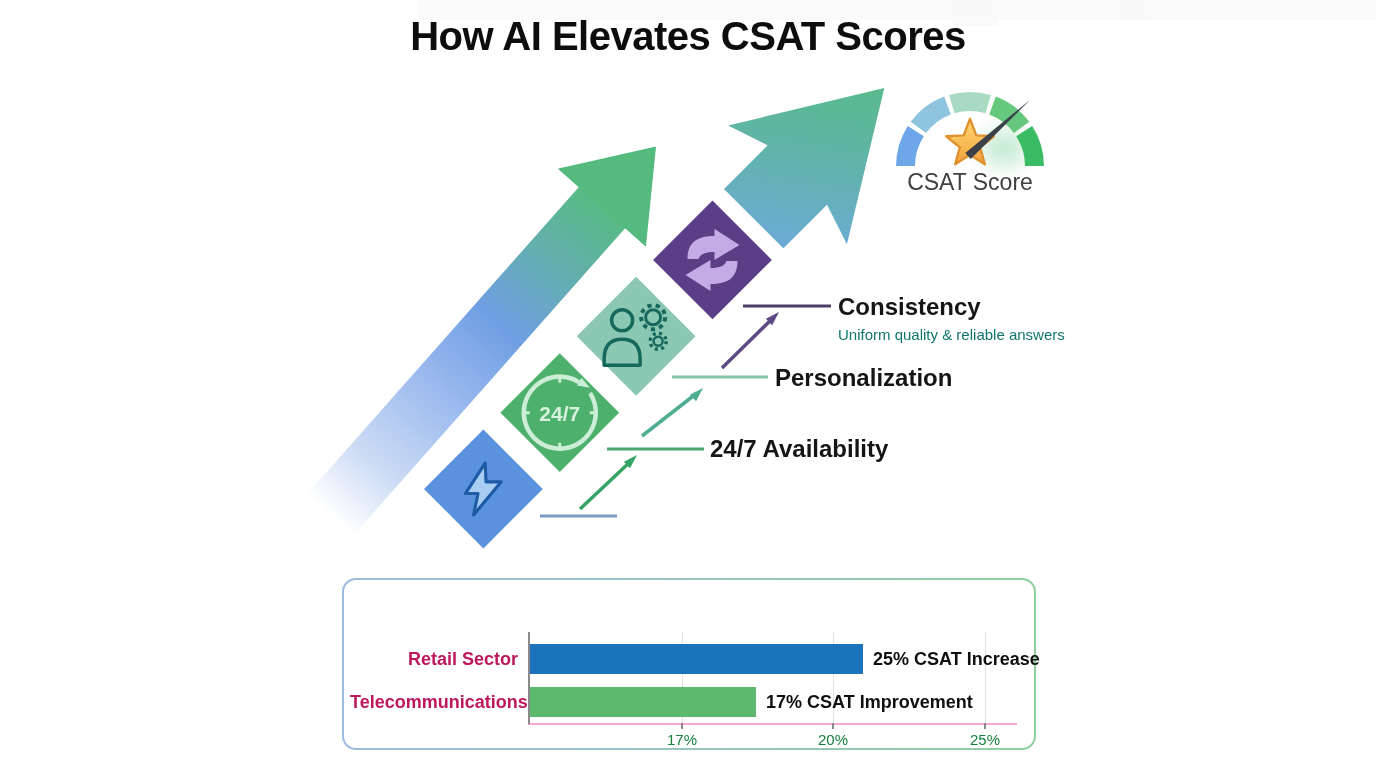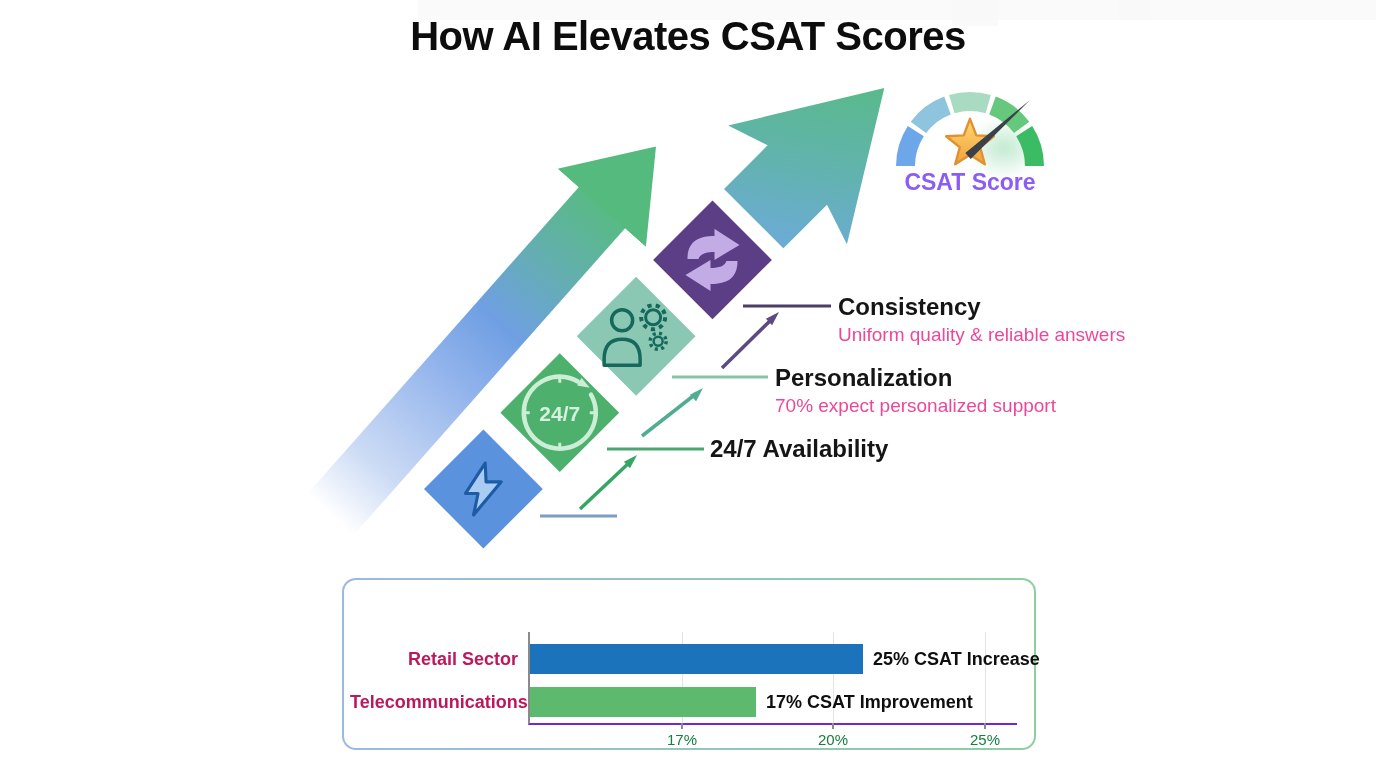--- a/index.html
+++ b/index.html
@@ -31,39 +31,39 @@
   #big-head{position:absolute;left:424px;top:-58px;width:185px;height:200px;
      background:linear-gradient(55deg,#6fa9e0 5%,#60b4a8 50%,#55bd7a 95%);
      clip-path:polygon(0 29%,33.5% 29%,26% 8%,100% 50%,26% 92%,33.5% 71%,0 71%);}
 
   
   #connectors{position:absolute;left:0;top:0;width:1376px;height:768px;z-index:3;pointer-events:none;}
 
   
   .step-label{position:absolute;z-index:4;}
   .step-title{font-size:24px;font-weight:bold;color:#151515;line-height:27px;}
-  .step-sub{font-size:19px;color:#ec4899;line-height:23px;margin-top:3px;}
+  .step-sub{font-size:15px;color:#0f766e;line-height:23px;margin-top:3px;}
 
   
   #gauge-glow{position:absolute;left:952px;top:106px;width:104px;height:84px;z-index:3;
      background:radial-gradient(closest-side,rgba(112,205,146,.45),rgba(112,205,146,0) 72%);
      filter:blur(5px);}
   #star-svg{position:absolute;left:940px;top:114px;z-index:4;}
   #gauge-svg{position:absolute;left:892px;top:88px;z-index:5;}
   #gauge-label{position:absolute;left:880px;top:169px;width:180px;text-align:center;
-     font-size:23px;font-weight:bold;color:#8b5cf6;z-index:6;}
+     font-size:23px;font-weight:normal;color:#404040;z-index:6;}
 
   
   #panel-wrap{position:absolute;left:342px;top:578px;width:694px;height:172px;border-radius:14px;
      background:linear-gradient(90deg,#9cb9e0,#8ecf9f);padding:0;z-index:4;}
   #panel{position:absolute;left:2px;top:2px;width:690px;height:168px;border-radius:12px;background:#ffffff;}
   #panel-title{position:absolute;top:10px;left:0;width:100%;text-align:center;
      font-size:26px;font-weight:bold;color:#0f0f0f;}
   #plot{position:absolute;left:184px;top:52px;width:487px;height:91px;
-     border-left:2px solid #8a8a8a;border-bottom:2px solid #6d28d9;}
+     border-left:2px solid #8a8a8a;border-bottom:2px solid #f9a8d4;}
   .gridline{position:absolute;top:0;bottom:0;width:1px;background:#e3e3e3;}
   .bar{position:absolute;left:0;height:30px;}
   .bar-label{position:absolute;height:30px;line-height:30px;font-size:18px;font-weight:bold;
      color:#0f0f0f;white-space:nowrap;}
   .tickmark{position:absolute;top:91px;width:2px;height:6px;background:#8a8a8a;}
   .ticklabel{position:absolute;top:99px;width:60px;text-align:center;font-size:15px;color:#15803d;}
   .cat-label{position:absolute;left:6px;width:168px;height:30px;line-height:30px;text-align:right;
      font-size:18px;font-weight:bold;color:#be185d;white-space:nowrap;}
 </style>
 </head>
@@ -137,21 +137,20 @@
     <line x1="722" y1="368" x2="773" y2="318" stroke="#5d4a82" stroke-width="3.5"></line>
     <polygon points="779,312 772.1,325.2 765.9,318.8" fill="#5d4a82"></polygon>
     <line x1="743" y1="306" x2="831" y2="306" stroke="#4a3d66" stroke-width="3.2"></line>
   </svg>
 
   <div class="step-label" style="left:710px;top:435px;">
     <div class="step-title">24/7 Availability</div>
   </div>
   <div class="step-label" style="left:775px;top:364px;">
     <div class="step-title">Personalization</div>
-    <div class="step-sub">70% expect personalized support</div>
   </div>
   <div class="step-label" style="left:838px;top:293px;">
     <div class="step-title">Consistency</div>
     <div class="step-sub">Uniform quality &amp; reliable answers</div>
   </div>
 
   <div id="gauge-glow"></div>
   <svg id="star-svg" width="60" height="60" viewBox="0 0 60 62">
     <defs>
       <linearGradient id="starGrad" x1="0" y1="0" x2="0" y2="1">

